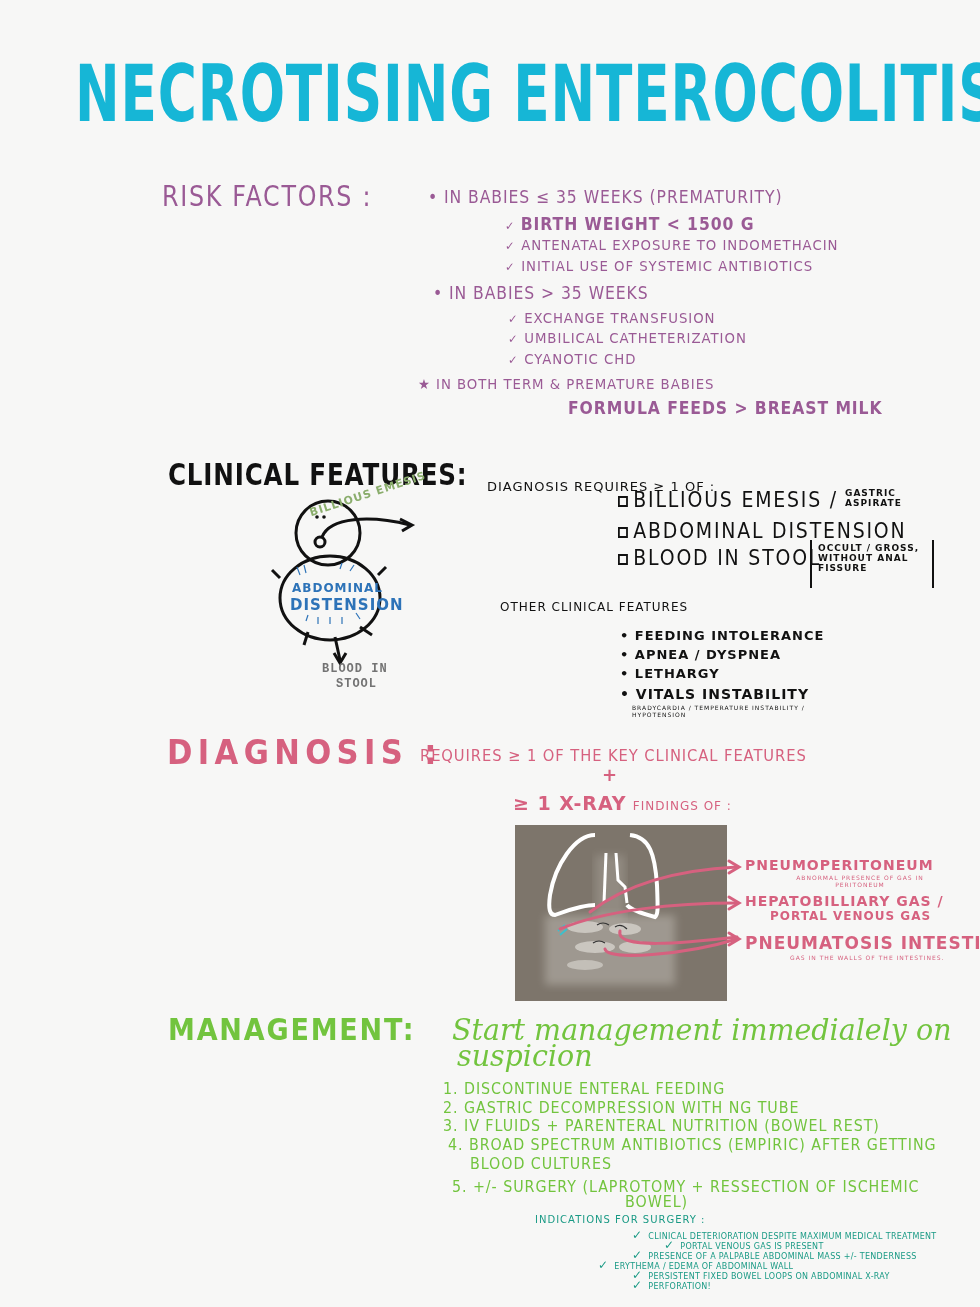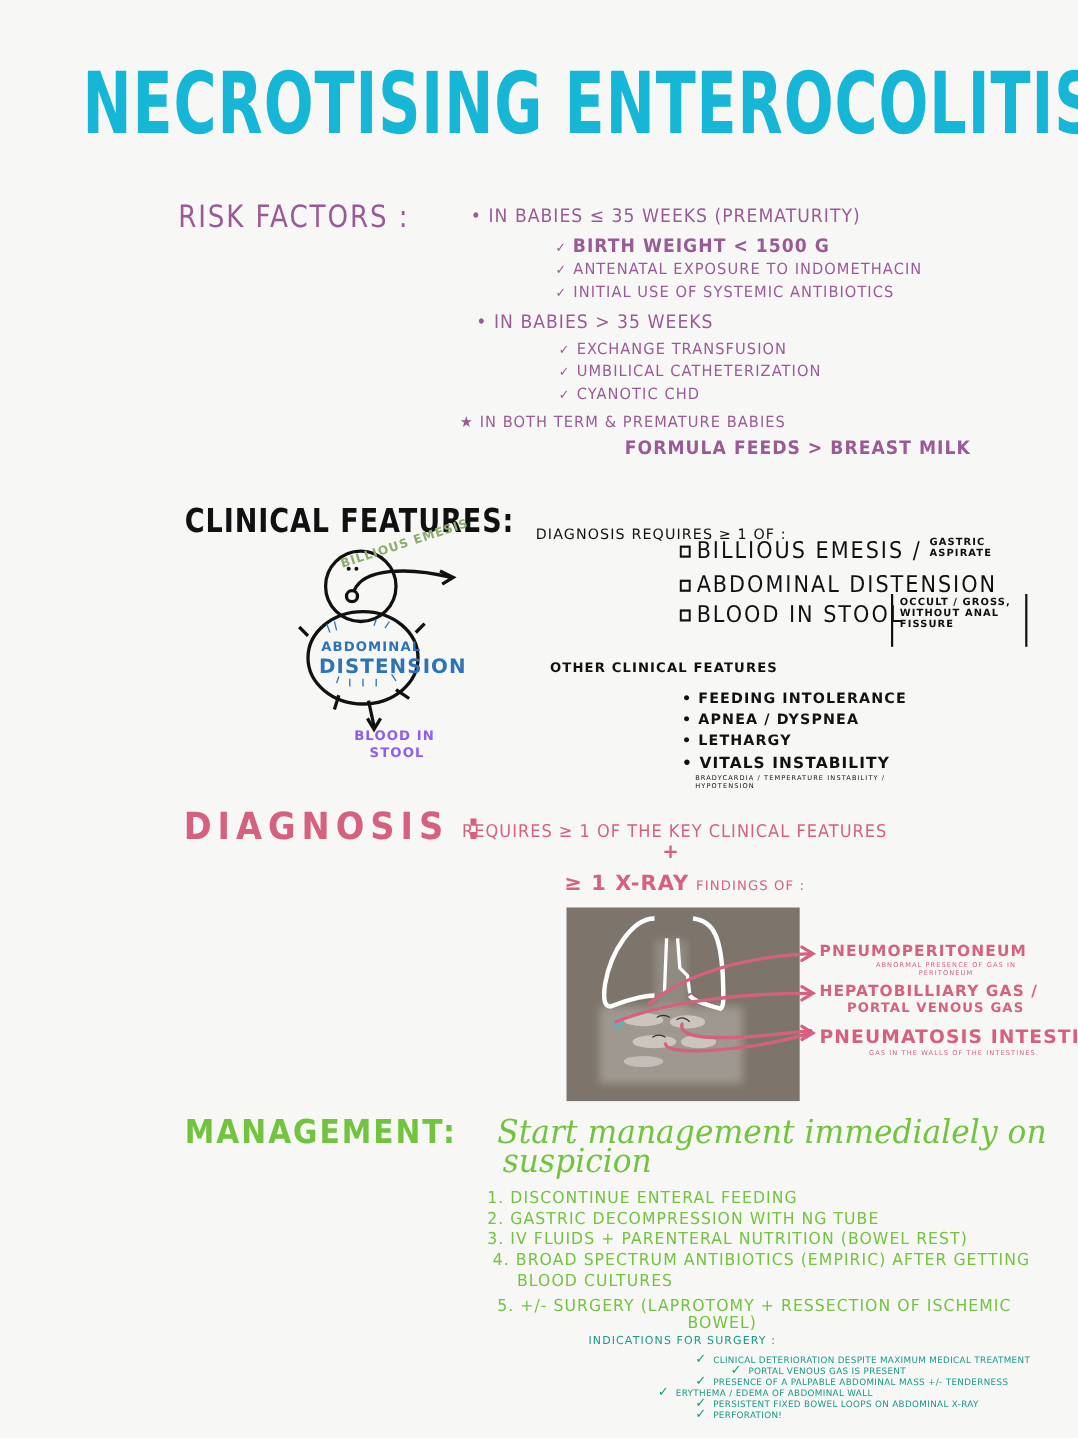--- a/index.html
+++ b/index.html
@@ -9,21 +9,21 @@
     .hand { font-family: "DejaVu Sans", sans-serif; text-transform: uppercase; letter-spacing: 1px; }
     .bold { font-weight: bold; }
     .title { color: #16b6d6; font-size: 62px; font-weight: bold; letter-spacing: 1px; transform: scaleX(0.86) scaleY(1.25); transform-origin: left top; }
     .purple { color: #9a5a95; }
     .black { color: #111; }
     .pink { color: #d6617f; }
     .green { color: #72c43e; }
     .teal { color: #1a9a85; }
     .blue { color: #2d73b8; }
     .sage { color: #8aad6c; }
-    .red { color: #8b5cf6; }
+    .red { color: #737373; font-family: Liberation Mono, monospace; }
     .h-purple { font-size: 28px; letter-spacing: 2px; transform: scaleX(0.85); transform-origin: left top; }
     .h-black { font-size: 30px; font-weight: bold; transform: scaleX(0.82); transform-origin: left top; }
     .h-pink { font-size: 34px; font-weight: bold; letter-spacing: 6px; transform: scaleX(0.9); transform-origin: left top; }
     .h-green { font-size: 30px; font-weight: bold; letter-spacing: 2px; transform: scaleX(0.9); transform-origin: left top; }
     .rf { font-size: 17px; transform: scaleX(0.92); transform-origin: left top; }
     .rf-sm { font-size: 14px; transform: scaleX(0.95); transform-origin: left top; }
     .check::before { content: "\2713"; margin-right: 6px; font-size: 12px; }
     .key { font-size: 21px; letter-spacing: 2px; transform: scaleX(0.9); transform-origin: left top; }
     .box { display: inline-block; width: 11px; height: 11px; border: 2px solid #111; margin-right: 6px; vertical-align: middle; }
     .note-sm { font-size: 9px; line-height: 10px; font-weight: bold; }
@@ -84,25 +84,25 @@
       <path d="M90 76 L94 70"></path>
     <path d="M48 120 L46 126"></path>
       <path d="M58 122 L58 129"></path>
       <path d="M70 122 L70 129"></path>
       <path d="M82 122 L82 129"></path>
       <path d="M96 118 L100 124"></path>
   </g>
 </svg>
 <div class="abs hand sage bold" style="left:312px; top:506px; font-size:11px; transform:rotate(-18deg); transform-origin:left bottom;">Billious Emesis</div>
 <div class="abs hand blue bold" style="left:292px; top:581px; font-size:12px;">Abdominal</div>
-<div class="abs hand blue bold" style="left:290px; top:596px; font-size:18px;">Distension</div>
+<div class="abs hand blue bold" style="left:290px; top:596px; font-size:15px;">Distension</div>
 <div class="abs hand red bold" style="left:322px; top:662px; font-size:12px;">Blood in</div>
 <div class="abs hand red bold" style="left:336px; top:677px; font-size:12px;">Stool</div>
 
-<div class="abs hand black" style="left:500px; top:600px; font-size:12px;font-weight:bold;">Other clinical features</div>
+<div class="abs hand black" style="left:500px; top:600px; font-size:12px;">Other clinical features</div>
 <div class="abs hand black other" style="left:620px; top:628px;">• <span>Feeding intolerance</span></div>
 <div class="abs hand black other" style="left:620px; top:647px;">• <span>Apnea / Dyspnea</span></div>
 <div class="abs hand black other" style="left:620px; top:666px;">• <span>Lethargy</span></div>
 <div class="abs hand black other" style="left:620px; top:686px; font-size:14px;">• <span>Vitals instability</span></div>
 <div class="abs hand black" style="left:632px; top:704px; font-size:6px;">Bradycardia / Temperature instability /</div>
 <div class="abs hand black" style="left:632px; top:711px; font-size:6px;">Hypotension</div>
 
 <div class="abs hand pink h-pink" style="left:167px; top:732px;">Diagnosis :</div>
 <div class="abs hand pink" style="left:420px; top:746px; font-size:16px; transform:scaleX(0.92); transform-origin:left top;">Requires ≥ 1 of the key clinical features</div>
 <div class="abs pink bold" style="left:602px; top:764px; font-size:18px;">+</div>

